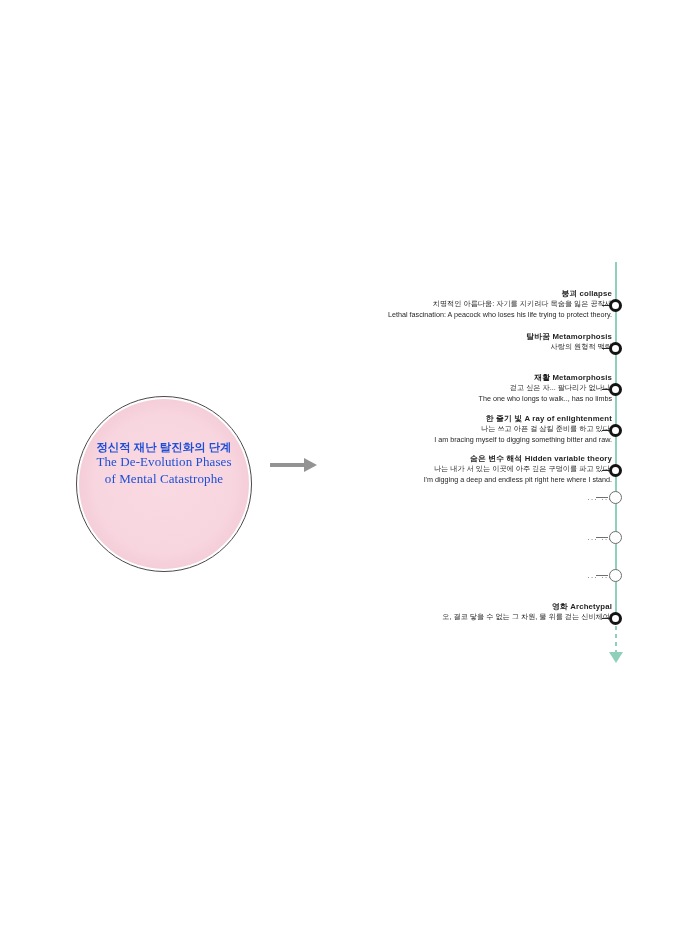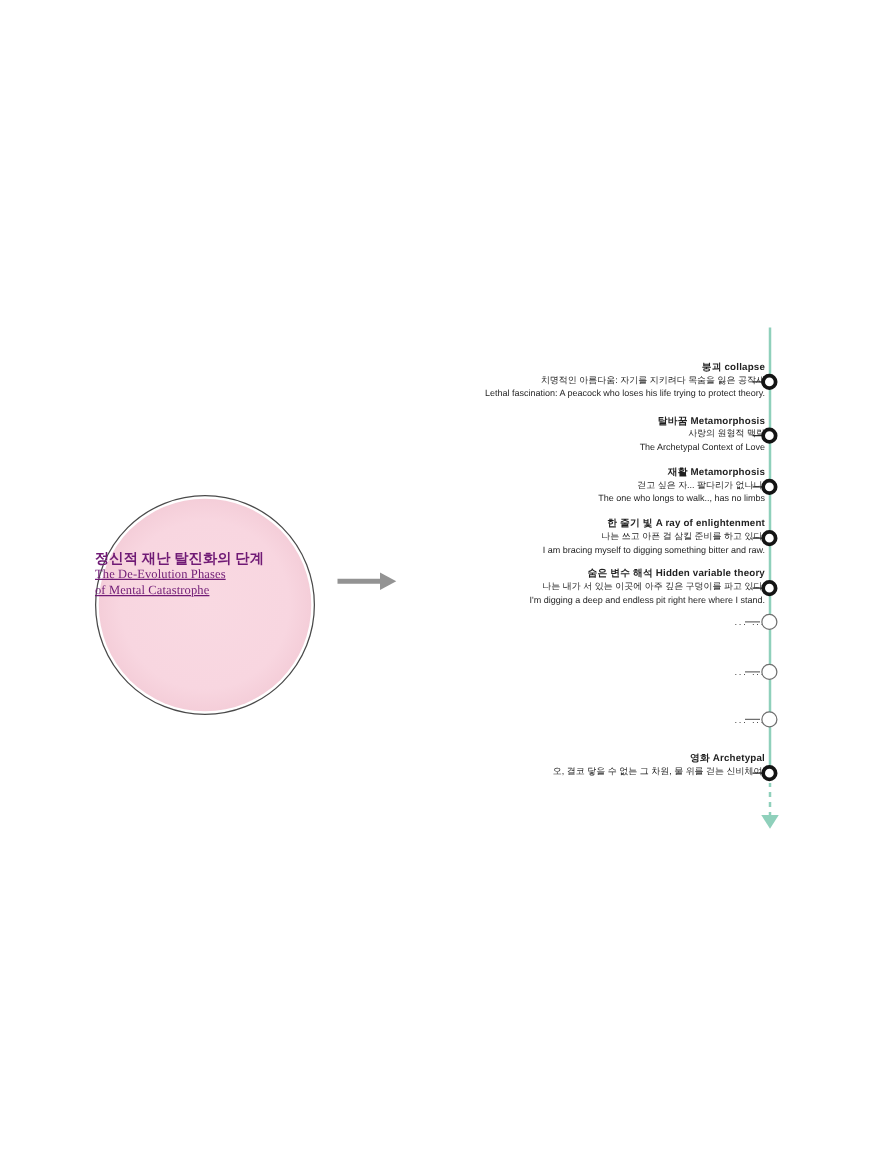--- a/index.html
+++ b/index.html
@@ -45,37 +45,36 @@
        #a5d8c4 97%,
        rgba(200,225,215,0.25) 100%);
     box-sizing: border-box;
     filter: blur(0.4px);
   }
   #source-node .node-label {
     position: absolute;
     left: 0;
     top: 44px;
     width: 176px;
-    text-align: left;
+    text-align: center;
     font-family: "Liberation Serif", serif;
-    color: #701a75;
+    color: #1d4ed8;
     line-height: 1.26;
   }
   #source-node .node-label .ko {
     font-size: 11.4px;
     font-weight: 700;
     display: block;
     letter-spacing: .1px;
   }
   #source-node .node-label .en1,
   #source-node .node-label .en2 {
-    font-size: 10px;
+    font-size: 13px;
     display: block;
     letter-spacing: .1px;
-    text-decoration: underline;
   }
 
   
   #flow-arrow {
     position: absolute;
     left: 270px;
     top: 458px;
     width: 48px;
     height: 14px;
   }
@@ -229,21 +228,20 @@
     <div class="title">붕괴 collapse</div>
     <div class="sub-ko">치명적인 아름다움: 자기를 지키려다 목숨을 잃은 공작새</div>
     <div class="sub-en">Lethal fascination: A peacock who loses his life trying to protect theory.</div>
   </div>
   <div class="leader" style="top:305px"></div>
   <div class="marker filled" style="top:299px"></div>
 
   <div class="tl-entry" style="top:331px">
     <div class="title">탈바꿈 Metamorphosis</div>
     <div class="sub-ko">사랑의 원형적 맥락</div>
-    <div class="sub-en">The Archetypal Context of Love</div>
   </div>
   <div class="leader" style="top:348px"></div>
   <div class="marker filled" style="top:342px"></div>
 
   <div class="tl-entry" style="top:372px">
     <div class="title">재활 Metamorphosis</div>
     <div class="sub-ko">걷고 싶은 자... 팔다리가 없나니.</div>
     <div class="sub-en">The one who longs to walk.., has no limbs</div>
   </div>
   <div class="leader" style="top:389px"></div>

